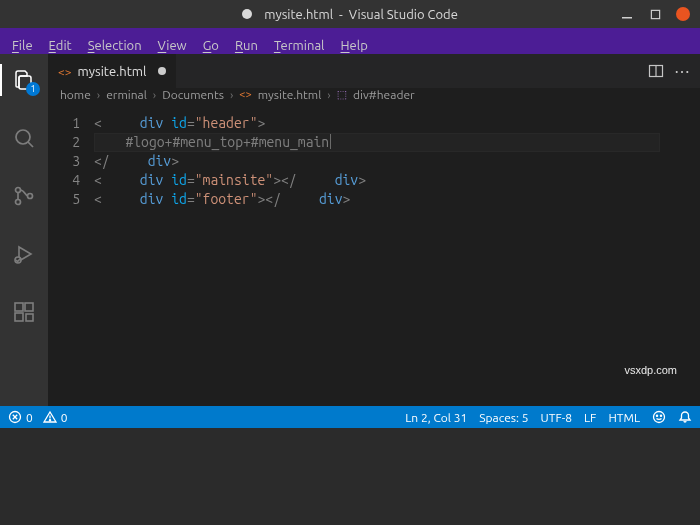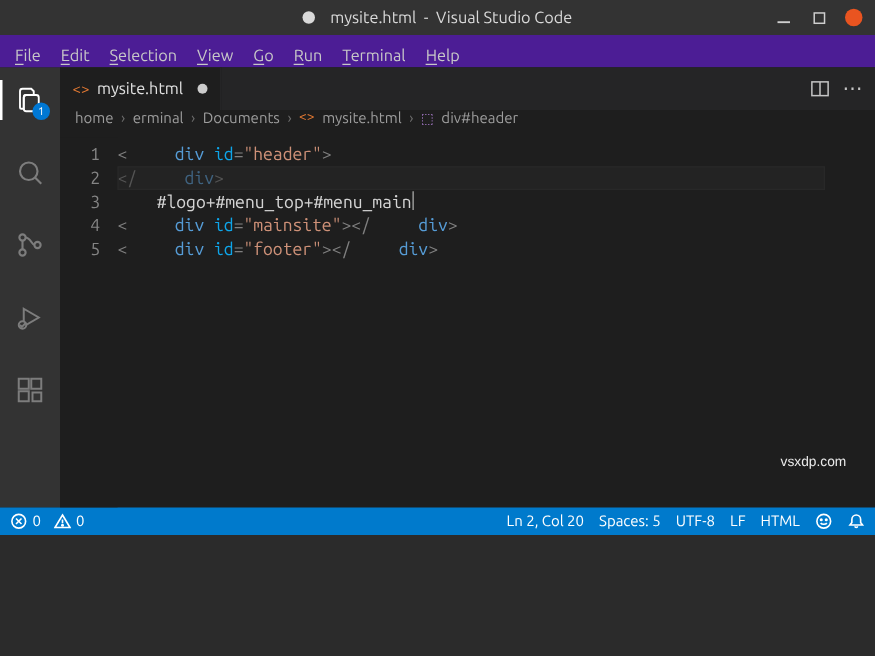--- a/index.html
+++ b/index.html
@@ -188,22 +188,22 @@
         <div class="gutter">
           <div>1</div>
           <div>2</div>
           <div>3</div>
           <div>4</div>
           <div>5</div>
         </div>
         <div class="code">
           <div class="hl-line" style="top:23px;"></div>
           <div class="line"><span class="c-br">&lt;</span><span class="c-tag">div</span><span> </span><span class="c-attr">id</span><span class="c-br">=</span><span class="c-str">"header"</span><span class="c-br">&gt;</span></div>
+          <div class="line"><span class="c-plain">    </span><span class="c-plain">#logo+#menu_top+#menu_main</span><span class="cursor"></span></div>
           <div class="line"><span class="c-br">&lt;/</span><span class="c-tag">div</span><span class="c-br">&gt;</span></div>
-          <div class="line"><span class="c-plain">    </span><span class="c-plain">#logo+#menu_top+#menu_main</span><span class="cursor"></span></div>
           <div class="line"><span class="c-br">&lt;</span><span class="c-tag">div</span><span> </span><span class="c-attr">id</span><span class="c-br">=</span><span class="c-str">"mainsite"</span><span class="c-br">&gt;</span><span class="c-br">&lt;/</span><span class="c-tag">div</span><span class="c-br">&gt;</span></div>
           <div class="line"><span class="c-br">&lt;</span><span class="c-tag">div</span><span> </span><span class="c-attr">id</span><span class="c-br">=</span><span class="c-str">"footer"</span><span class="c-br">&gt;</span><span class="c-br">&lt;/</span><span class="c-tag">div</span><span class="c-br">&gt;</span></div>
         </div>
         <div class="watermark">vsxdp.com</div>
       </div>
 
     </div>
   </div>
 
   <div class="statusbar">
@@ -219,21 +219,21 @@
       <span class="item">
         <svg width="14" height="14" viewBox="0 0 14 14" fill="none" stroke="currentColor" stroke-width="1.3">
             <path d="M7 2 L13 12 L1 12 Z"></path>
             <line x1="7" y1="5.5" x2="7" y2="8.5"></line>
             <circle cx="7" cy="10.2" r="0.6" fill="currentColor"></circle>
           </svg>
         <span>0</span>
       </span>
     </div>
     <div class="right">
-      <span class="item">Ln 2, Col 20</span>
+      <span class="item">Ln 2, Col 31</span>
       <span class="item">Spaces: 5</span>
       <span class="item">UTF-8</span>
       <span class="item">LF</span>
       <span class="item">HTML</span>
       <span class="item">
         <svg width="14" height="14" viewBox="0 0 14 14" fill="none" stroke="currentColor" stroke-width="1.3">
             <circle cx="7" cy="7" r="5.5"></circle>
             <circle cx="5" cy="5.8" r="0.6" fill="currentColor"></circle>
             <circle cx="9" cy="5.8" r="0.6" fill="currentColor"></circle>
             <path d="M4.5 8.5c1 1.2 4 1.2 5 0"></path>

